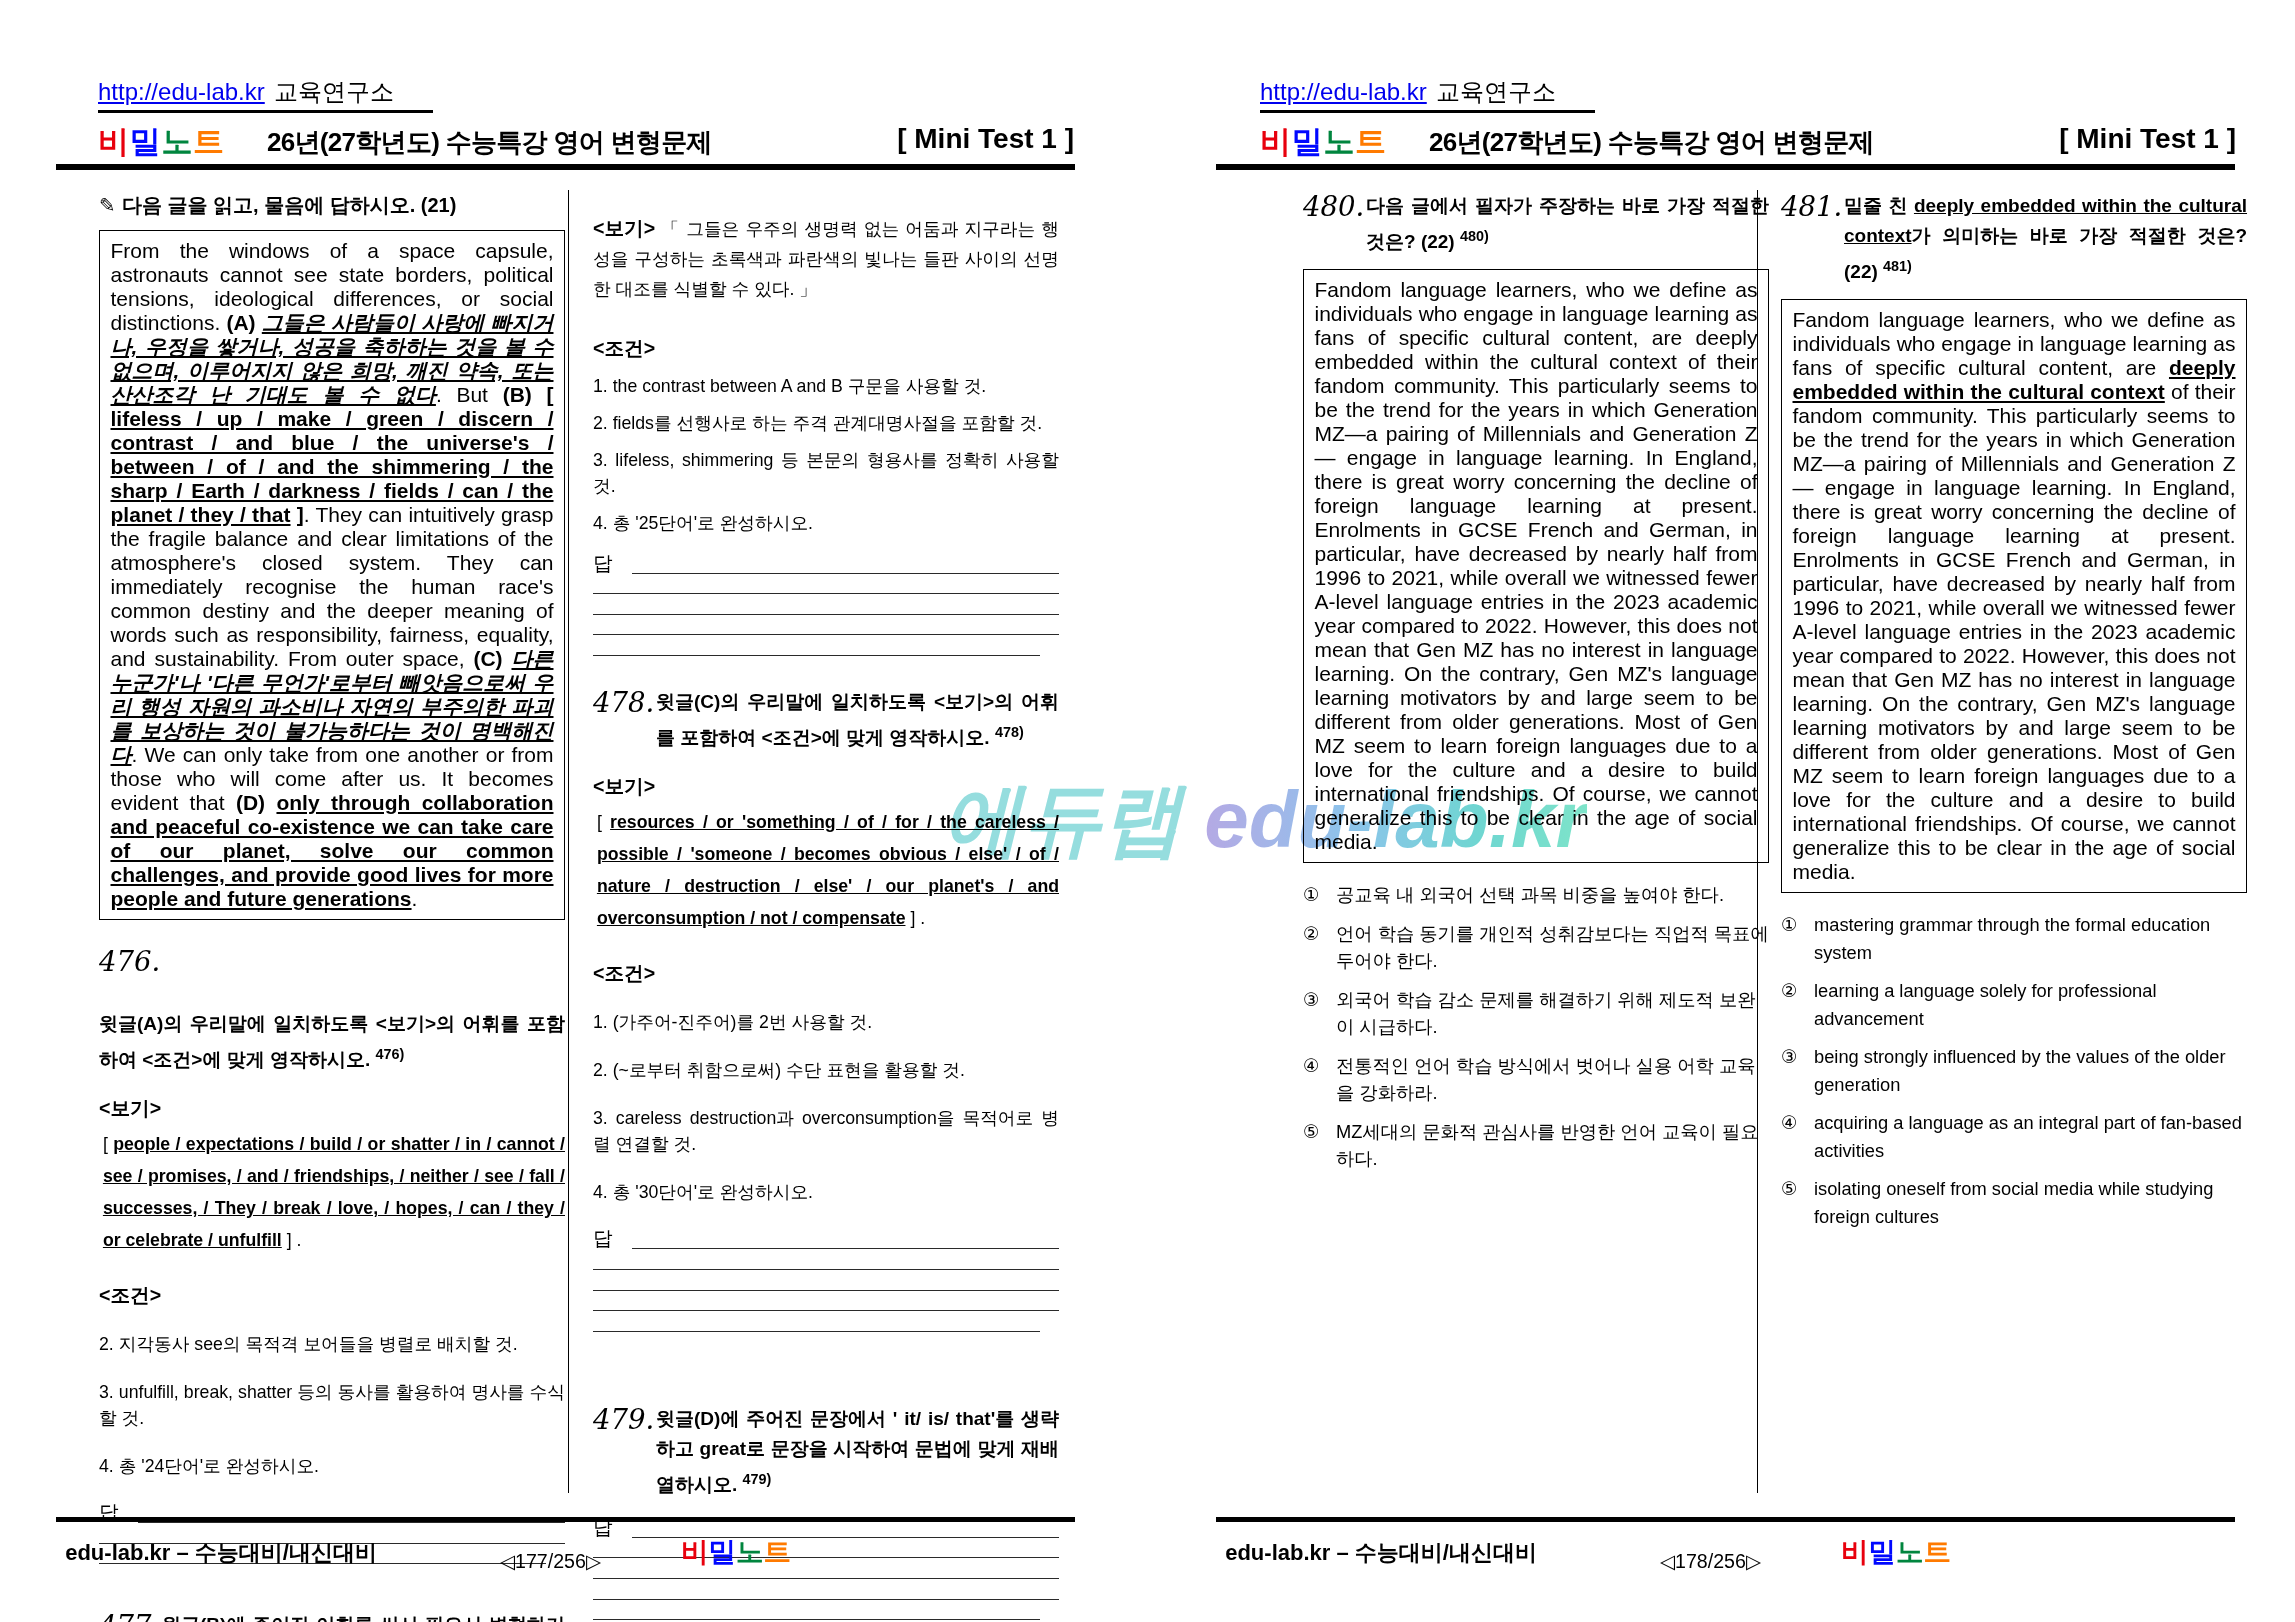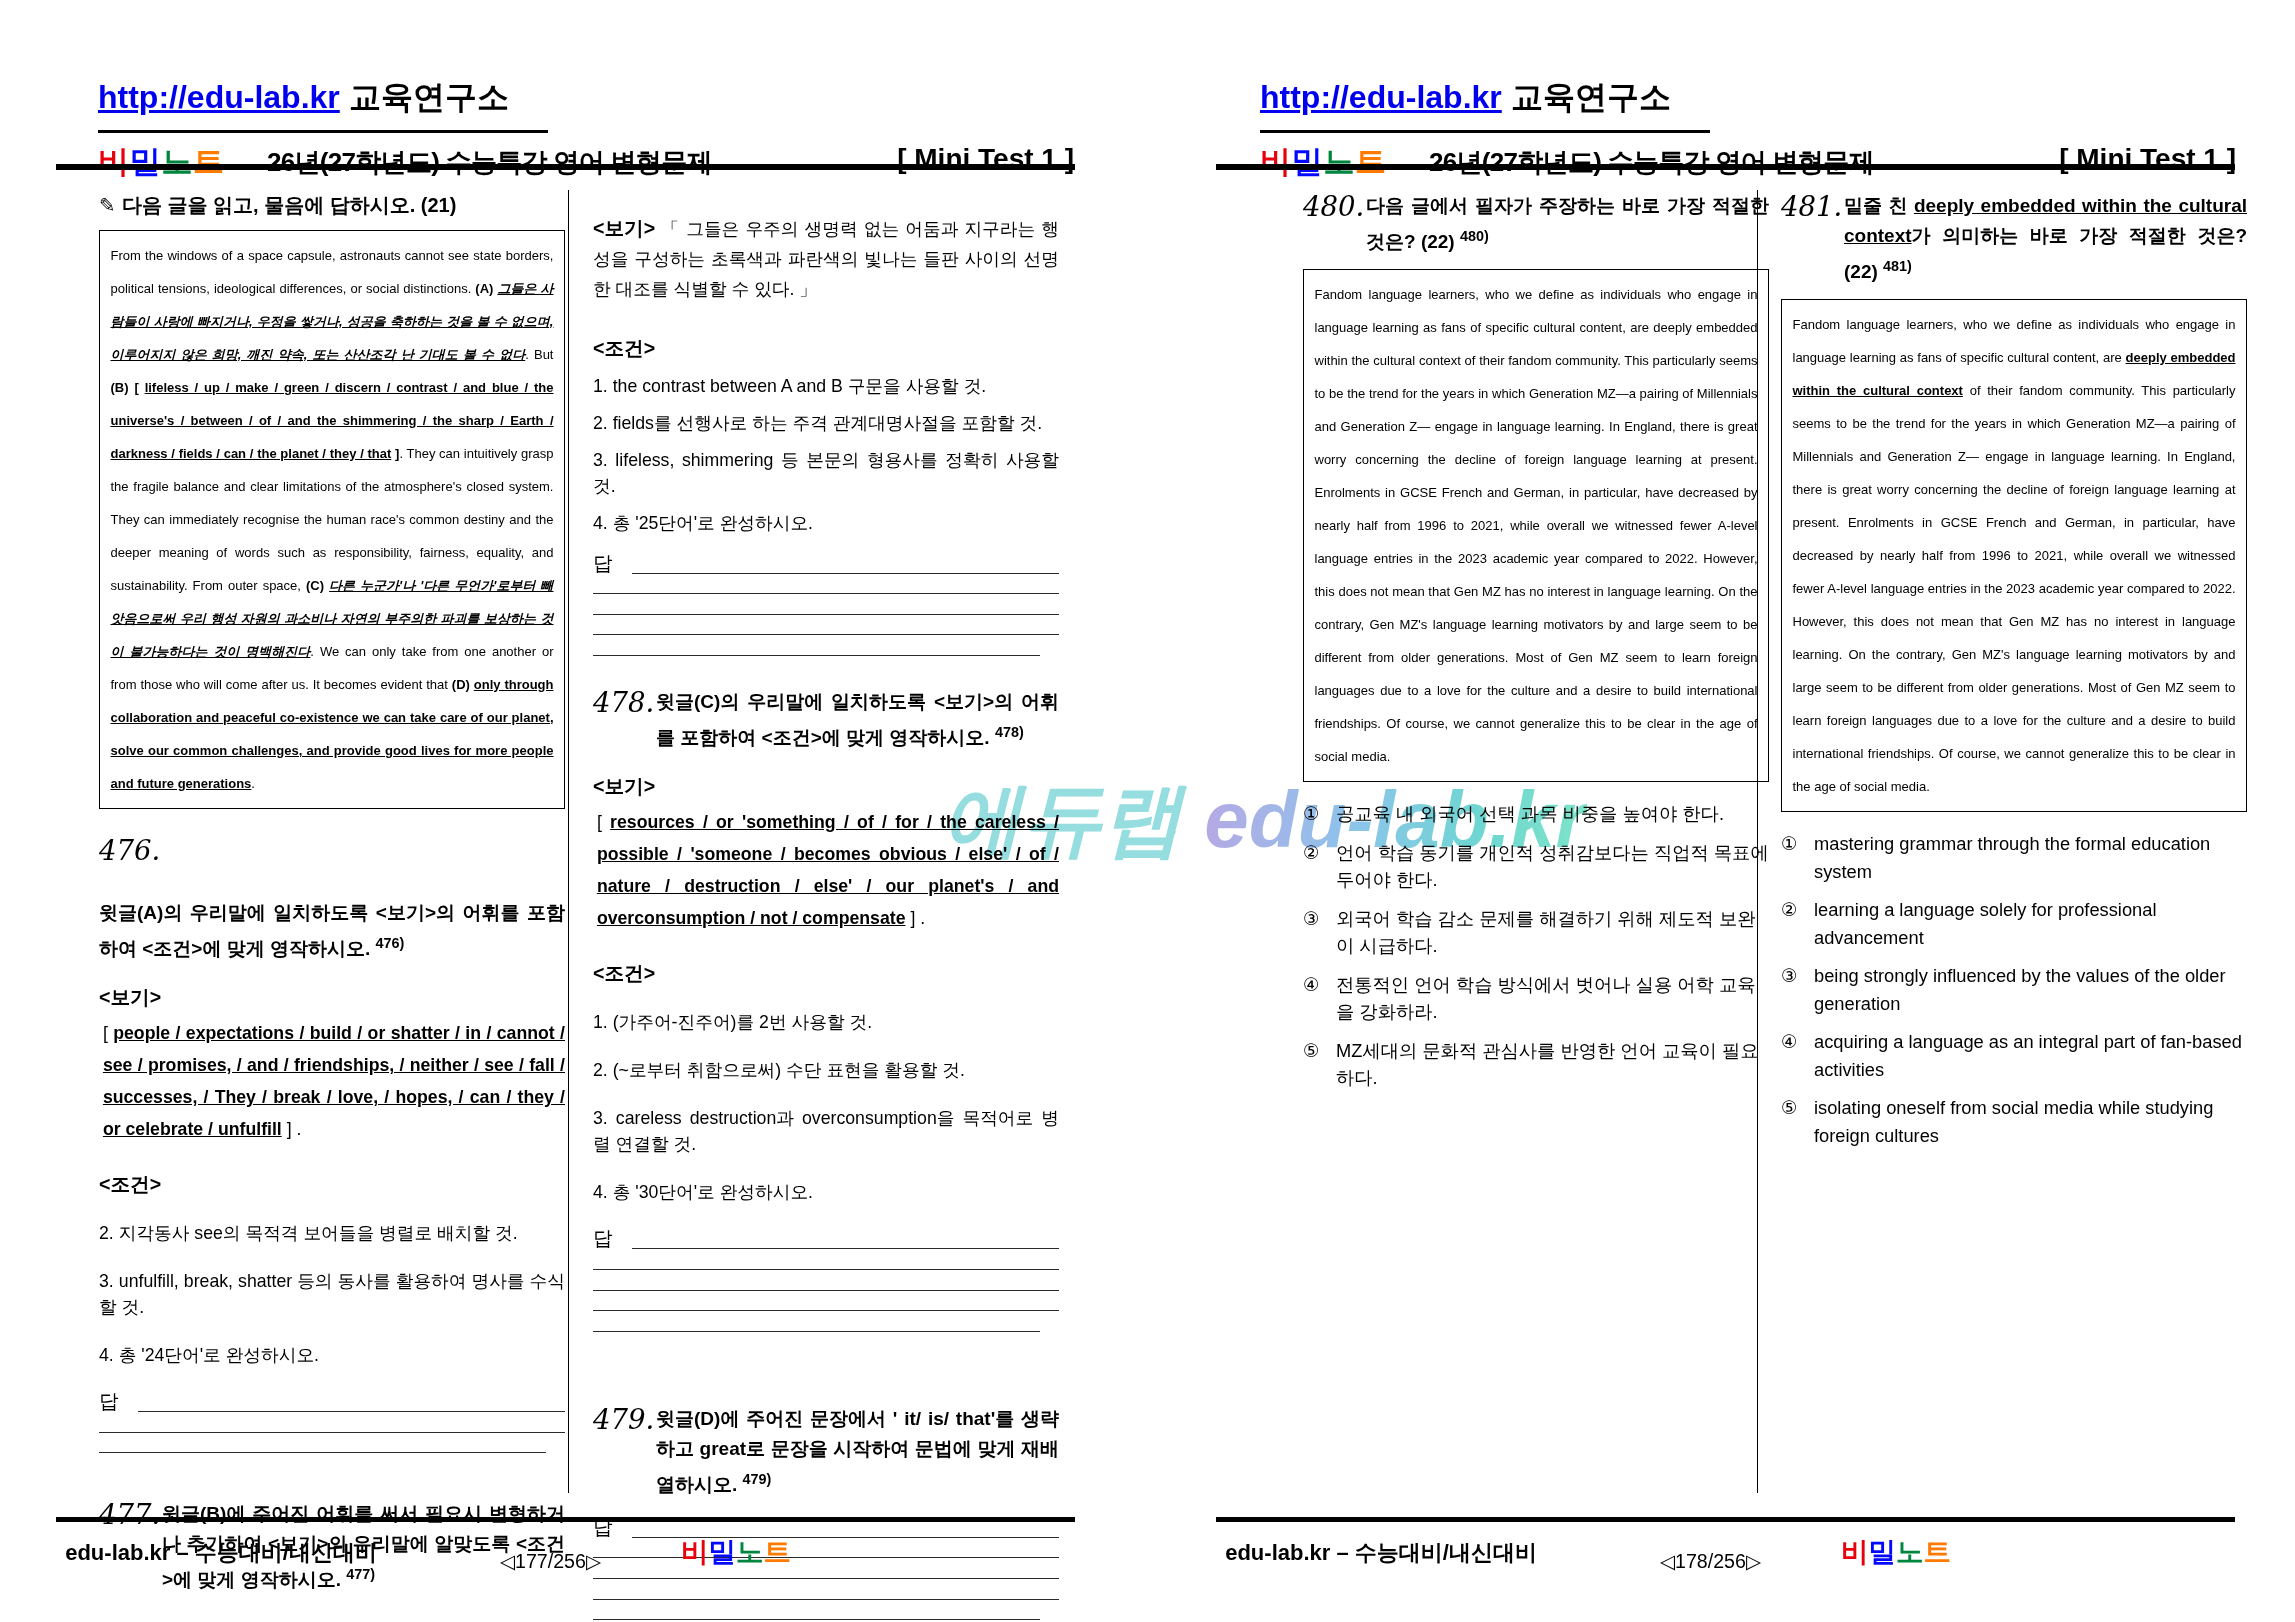--- a/index.html
+++ b/index.html
@@ -4,21 +4,21 @@
 <style>
   html,body{margin:0;padding:0;}
   body{
     width:2295px;height:1623px;position:relative;background:#ffffff;color:#000;
     font-family:"Liberation Sans","DejaVu Sans",sans-serif;
   }
   
   .hdr{position:absolute;width:976px;}
   #hdr1{left:98px;top:76px;}
   #hdr2{left:1260px;top:76px;}
-  .hdr-top{display:inline-block;border-bottom:3.3px solid #000;padding:0 39px 10px 0;font-size:32px;font-weight:bold;}
+  .hdr-top{display:inline-block;border-bottom:3.3px solid #000;padding:0 39px 2px 0;font-size:24px;font-weight:normal;}
   .hdr-link{color:#0000ee;text-decoration:underline;}
   .hdr-org{color:#000;margin-left:9.2px;}
   .hdr-row2{position:relative;margin-top:7.9px;height:38px;}
   .brand{font-size:31px;font-weight:bold;letter-spacing:0.7px;}
   .bc1{color:#e8000d}.bc2{color:#0008ff}.bc3{color:#00853e}.bc4{color:#ff7a00}
   .hdr-title{position:absolute;left:169px;top:3.9px;font-size:26px;font-weight:bold;letter-spacing:-0.7px;white-space:nowrap;}
   .hdr-mini{position:absolute;right:0;top:2.6px;font-size:28px;font-weight:bold;white-space:nowrap;}
   .thick-rule{position:absolute;height:5.9px;background:#000;width:1019px;}
   #rule1{left:56px;top:164px;}
   #rule2{left:1216px;top:164px;}
@@ -35,21 +35,21 @@
   #vdiv1{left:568px;} #vdiv2{left:1757px;}
   
   .col{position:absolute;width:466px;}
   #col1{left:99px;top:191px;}
   #col2{left:593px;top:191px;}
   #col3{left:1267px;top:191px;padding-left:36px;}
   #col4{left:1781px;top:191px;}
   
   .prompt{font-size:20px;font-weight:bold;margin:1.3px 0 10.5px 0;}
   .prompt .icon{font-size:19.6px;margin-right:6.5px;}
-  .passage-box{border:1.3px solid #000;padding:7.9px 10.5px;font-size:13px;line-height:33px;text-align:justify;}
+  .passage-box{border:1.3px solid #000;padding:7.9px 10.5px;font-size:21px;line-height:24px;text-align:justify;}
   .kr-em{font-weight:bold;font-style:italic;text-decoration:underline;}
   .bold{font-weight:bold;}
   .bold-u{font-weight:bold;text-decoration:underline;}
   .q-head{display:flex;}
   .q-num{flex:0 0 63px;font-family:"DejaVu Serif","Liberation Serif",serif;font-style:italic;font-size:27.5px;line-height:30px;}
   .q-title{flex:1;font-size:19px;font-weight:bold;line-height:30px;text-align:justify;}
   sup.q-ref{font-size:14.4px;}
   .label{font-size:19.6px;font-weight:bold;margin:19.6px 0 6.5px 0;}
   .bogi-list{font-size:17.7px;line-height:32px;padding-left:3.9px;text-align:justify;}
   .cond{font-size:17.7px;line-height:26px;margin:22px 0;text-align:justify;}

